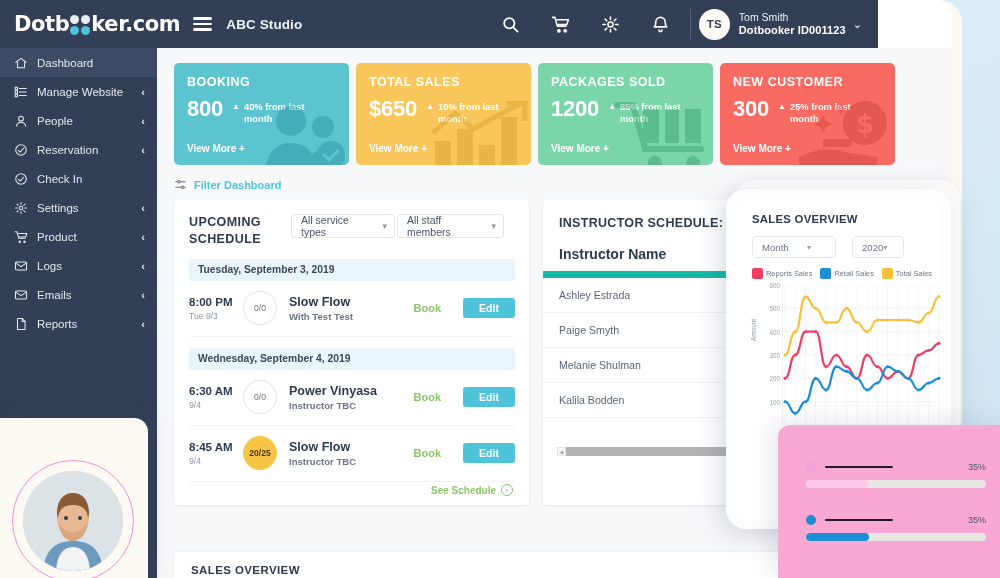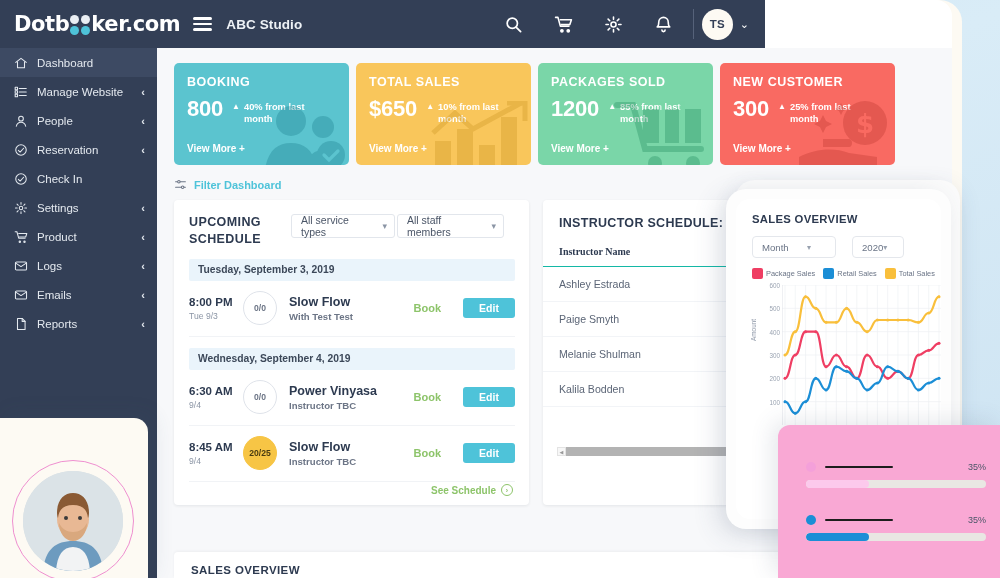--- a/index.html
+++ b/index.html
@@ -22,21 +22,21 @@
   }
   .app-inner {
     position: absolute; left: 0; top: 0; width: 952px; height: 578px;
     background: #ffffff;
     border-radius: 0 16px 16px 0;
     overflow: hidden;
   }
 
   
   .topbar {
-    position: absolute; left: 0; top: 0; width: 765px; height: 48px;
+    position: absolute; left: 0; top: 0; width: 878px; height: 48px;
     background: #333f56;
     display: flex; align-items: center;
   }
   .logo {
     margin-left: 14px; color: #fff; font-size: 21px; font-weight: bold;
     letter-spacing: -0.4px; display: flex; align-items: center;
     font-family: "DejaVu Sans", sans-serif;
   }
   .logo .dotgrid {
     display: inline-grid; grid-template-columns: 9px 9px; grid-gap: 2px;
@@ -169,21 +169,21 @@
   .srow {
     display: flex; align-items: center; height: 56px;
     margin: 0 14px 0 15px; border-bottom: 1px solid #f1f3f6;
   }
   .srow .stime { width: 54px; }
   .srow .stime .t1 { font-size: 11.5px; font-weight: bold; color: #2d3a50; line-height: 1.15; }
   .srow .stime .t2 { font-size: 8.6px; color: #8b95a5; margin-top: 2px; }
   .ring {
     width: 34px; height: 34px; border-radius: 50%; border: 1.4px solid #dfe3ea;
     display: flex; align-items: center; justify-content: center;
-    font-size: 8.6px; color: #6c7586; margin-right: 12px; flex: 0 0 34px; font-weight: bold;
+    font-size: 8.6px; color: #6c7586; margin-right: 12px; flex: 0 0 34px;
   }
   .ring.full { background: #f7c545; border-color: #f7c545; color: #4a3c11; font-weight: bold; }
   .srow .sname { flex: 1; }
   .srow .sname .n1 { font-size: 12.5px; font-weight: bold; color: #2d3a50; }
   .srow .sname .n2 { font-size: 9.6px; color: #6c7586; font-weight: bold; margin-top: 2px; }
   .book-link { color: #8dc46a; font-size: 11px; font-weight: bold; cursor: pointer; margin-right: 22px; }
   .edit-btn {
     width: 52px; height: 20px; background: #4ec3d9; border: none; border-radius: 3px;
     color: #fff; font-size: 10.5px; font-weight: bold; cursor: pointer;
     font-family: "Liberation Sans", sans-serif;
@@ -197,22 +197,22 @@
     border: 1.2px solid #8dc46a; display: flex; align-items: center;
     justify-content: center; font-size: 7px;
   }
 
   .instr-head {
     display: flex; align-items: baseline; padding: 0 0 0 16px;
   }
   .instr-title { font-size: 12.5px; font-weight: bold; color: #2d3a50; letter-spacing: 0.3px; }
   .instr-date { margin-left: 8px; font-size: 11px; color: #9aa3b1; }
   .instr-colhead {
-    margin: 16px 0 0 0; padding: 0 0 9px 16px; font-size: 10px; font-weight: bold;
-    color: #2d3a50; border-bottom: 1px solid #14b8a6; font-family: Liberation Serif, serif;
+    margin: 16px 0 0 0; padding: 0 0 9px 16px; font-size: 14px; font-weight: bold;
+    color: #2d3a50; border-bottom: 7px solid #14b8a6;
   }
   .instr-row {
     height: 35px; display: flex; align-items: center; padding-left: 16px;
     font-size: 10.6px; color: #5b6576; border-bottom: 1px solid #f2f4f7;
   }
   .hscroll {
     position: absolute; left: 14px; right: 10px; bottom: 49px; height: 9px;
     background: #f2f2f2; display: flex; align-items: center;
   }
   .hscroll .sarrow {
@@ -361,20 +361,24 @@
       </div>
       <div class="tb-icon">
         <svg viewBox="0 0 24 24" fill="none" stroke="#fff" stroke-width="2" stroke-linecap="round" stroke-linejoin="round">
           <path d="M6 9a6 6 0 1 1 12 0c0 5 2 6 2 6H4s2-1 2-6"></path>
               <path d="M10 19a2 2 0 0 0 4 0"></path>
         </svg>
       </div>
       <div class="tb-div"></div>
       <div class="userbox">
         <div class="avatar-initials">TS</div>
+        <div class="usertext">
+          <div class="un">Tom Smith</div>
+          <div class="uid">Dotbooker ID001123</div>
+        </div>
         <div class="caret-dn">⌄</div>
       </div>
     </div>
   </div>
 
   <div class="sidebar" id="sidebar">
         <div class="side-item active">
           <span class="sicon">
             <svg viewBox="0 0 24 24" fill="none" stroke="#e4e9ef" stroke-width="1.8" stroke-linecap="round" stroke-linejoin="round">
               <path d="M3 11l9-7 9 7"></path>
@@ -692,21 +696,21 @@
         <span class="c">▾</span>
       </div>
       <div class="t-dd b">
         <span>2020</span>
         <span class="c">▾</span>
       </div>
     </div>
     <div class="t-legend" id="legend">
         <div class="li">
           <span class="sw" style="background:#ef3e63"></span>
-          <span>Package Sales</span>
+          <span>Reports Sales</span>
         </div>
         <div class="li">
           <span class="sw" style="background:#1b8ed6"></span>
           <span>Retail Sales</span>
         </div>
         <div class="li">
           <span class="sw" style="background:#f9bf3b"></span>
           <span>Total Sales</span>
         </div>
       </div>

